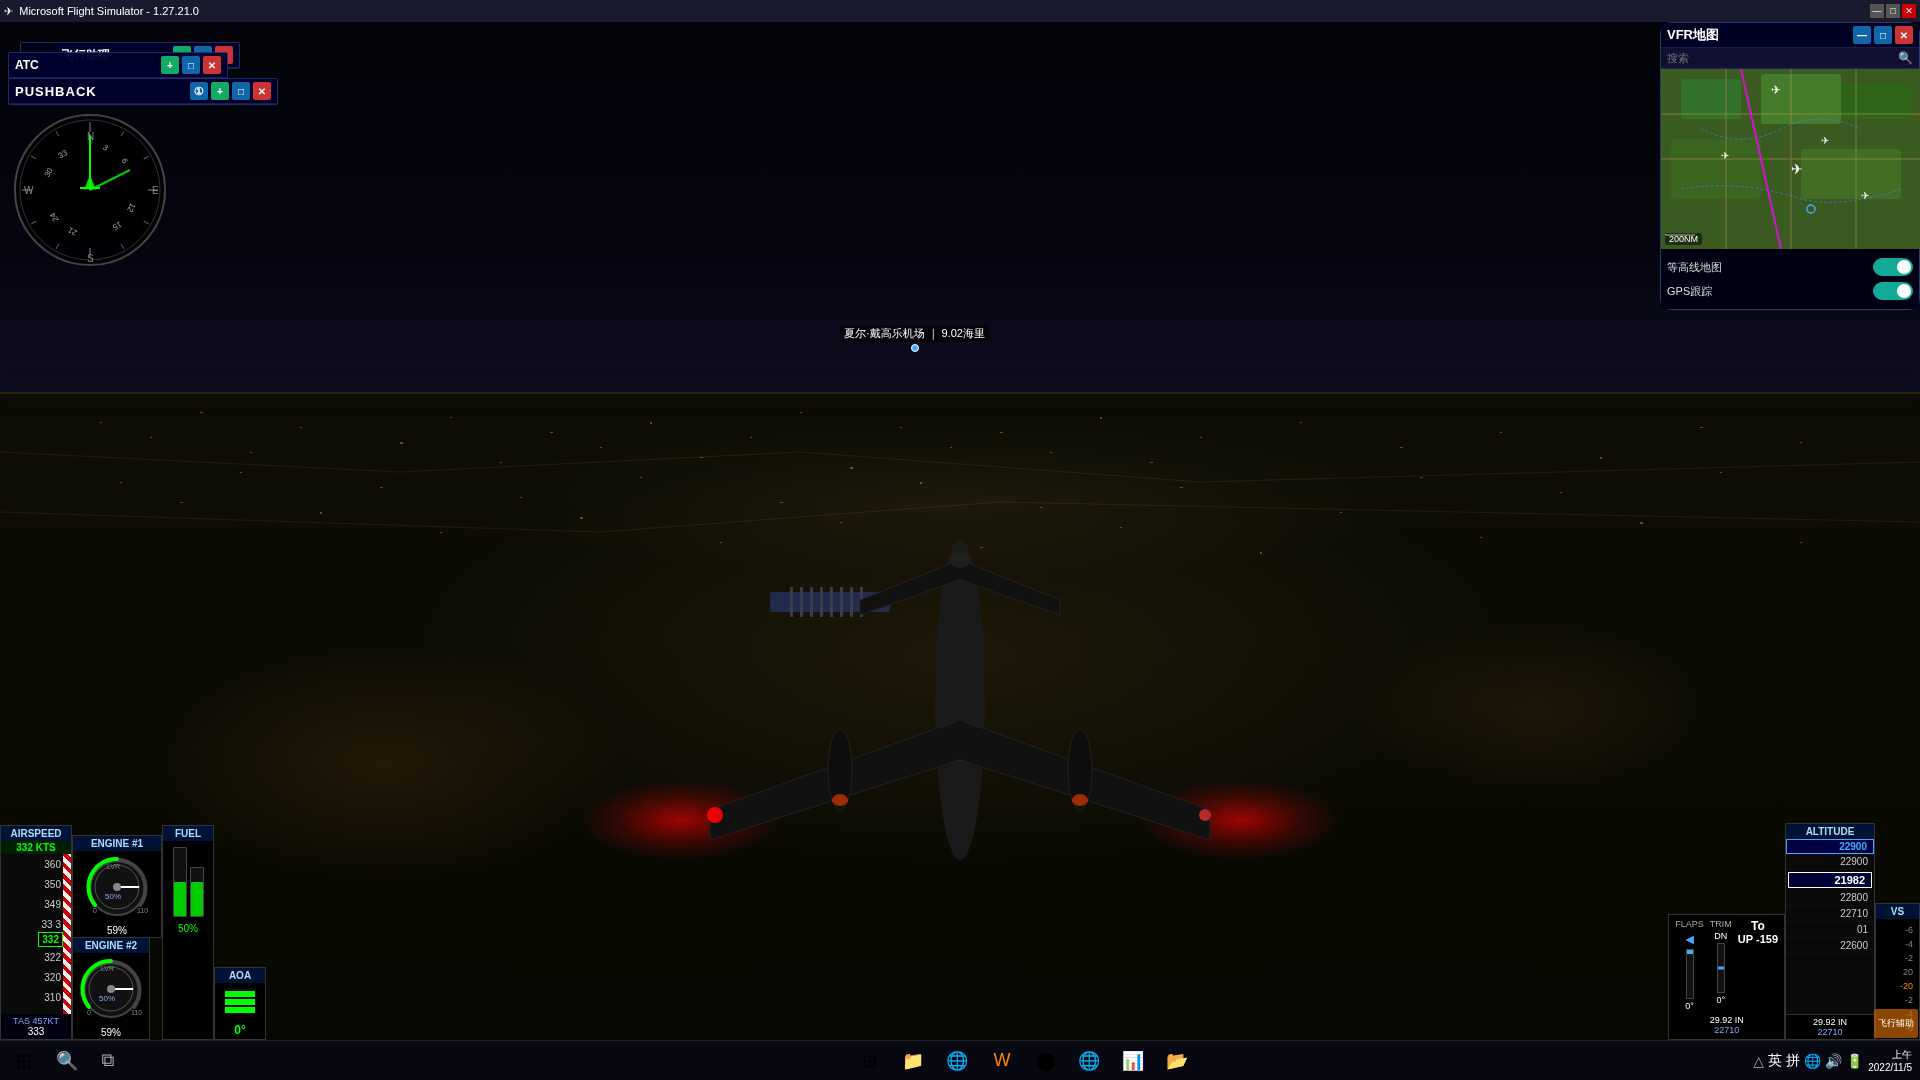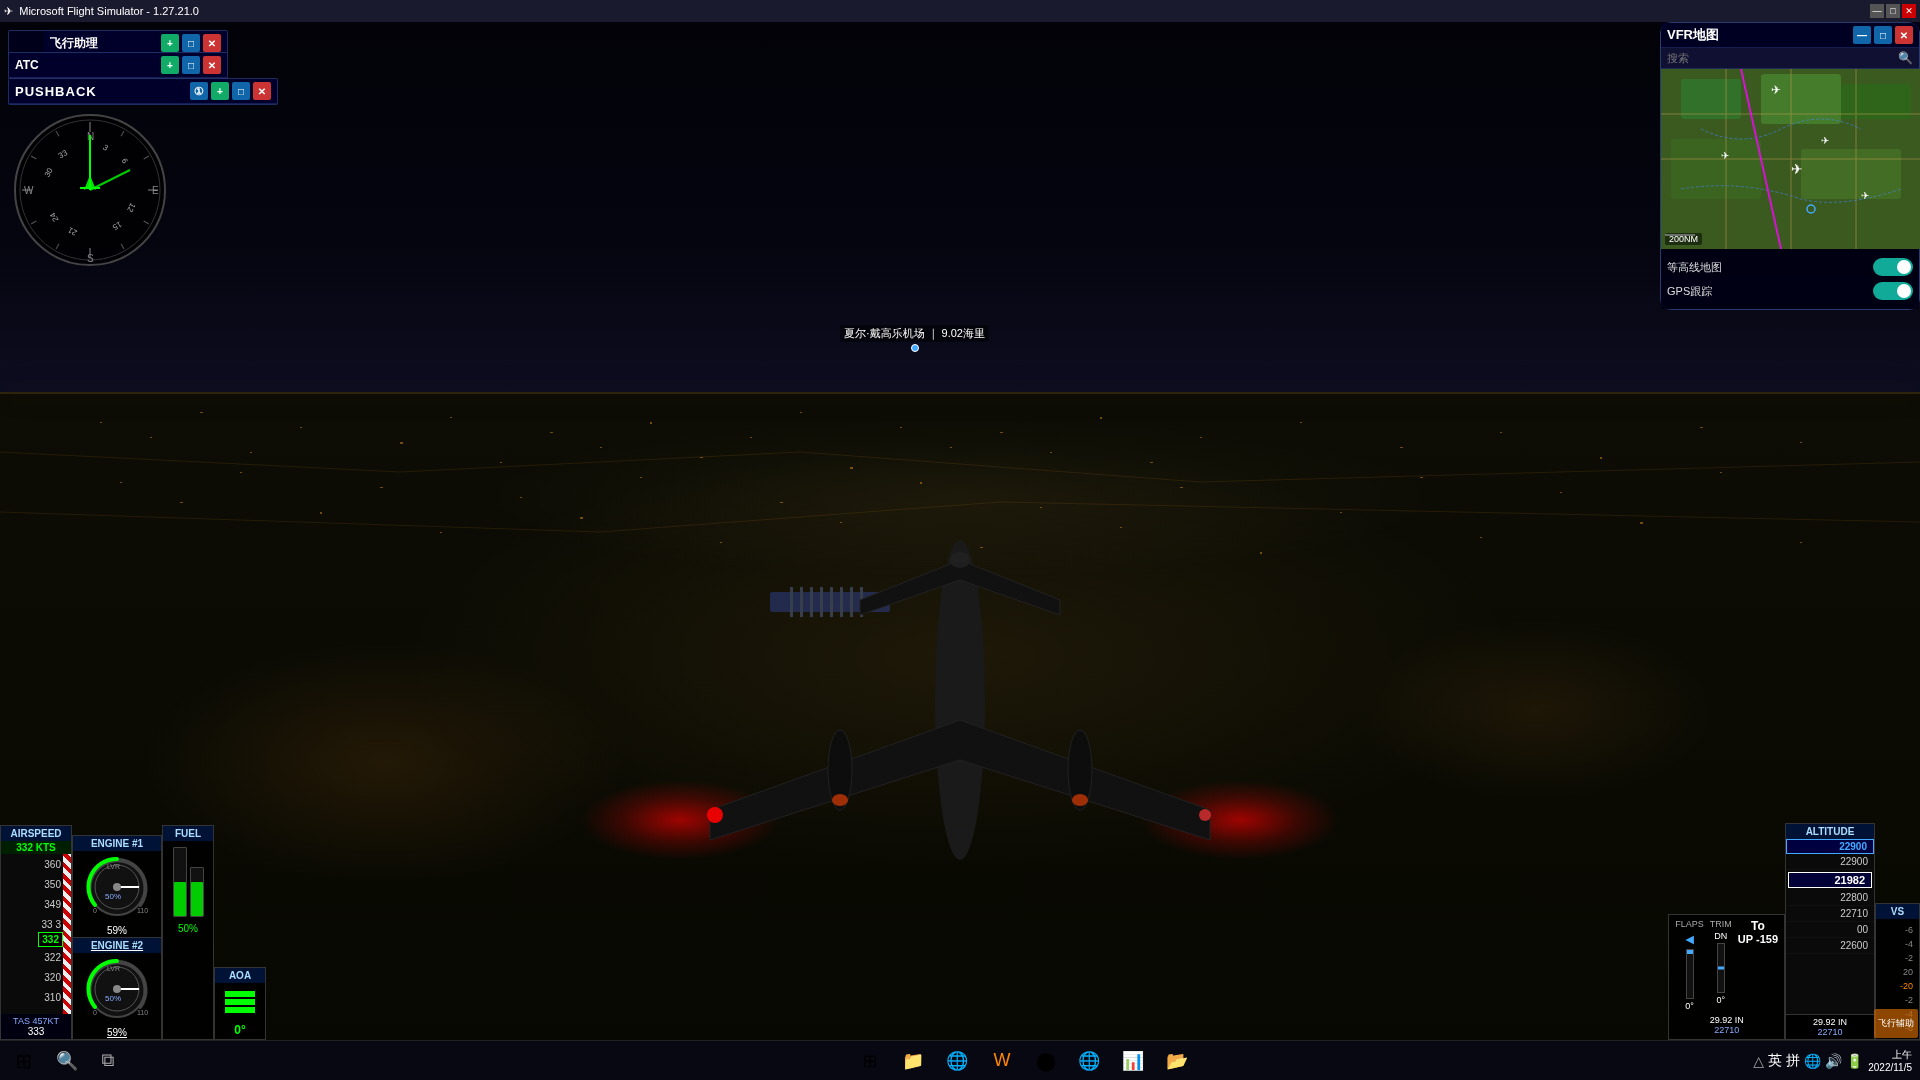--- a/index.html
+++ b/index.html
@@ -128,21 +128,21 @@
       height: 80px;
       background: radial-gradient(ellipse, rgba(255,0,0,0.6) 0%, rgba(255,0,0,0.2) 40%, transparent 70%);
     }
     .wing-glow.left { left: calc(50% - 380px); }
     .wing-glow.right { right: calc(50% - 380px); }
 
     
     #flight-assistant {
       background: rgba(0,0,30,0.85);
       border: 1px solid rgba(100,150,255,0.3);
-      margin: 4px;
+      margin: 16px;
       border-radius: 2px;
       padding-left: 35px;
     }
     .panel-header {
       display: flex;
       align-items: center;
       justify-content: space-between;
       padding: 3px 6px;
       background: rgba(0,0,50,0.7);
       border-bottom: 1px solid rgba(100,150,255,0.2);
@@ -776,21 +776,21 @@
 
           <text x="8" y="58" fill="#888" font-size="7">0</text>
           <text x="52" y="58" fill="#888" font-size="7">110</text>
           <text x="22" y="14" fill="#888" font-size="7">LVR</text>
           <text x="20" y="44" fill="#8af" font-size="8">50%</text>
         </svg>
       </div>
       <div style="text-align:center;font-size:10px;color:#fff;padding:1px;">59%</div>
     </div>
 
-    <div style="background:rgba(0,0,0,0.88);border:1px solid #333;color:#fff;font-size:10px;width:90px;border-top:none;text-decoration:underline;">
+    <div style="background:rgba(0,0,0,0.88);border:1px solid #333;color:#fff;font-size:10px;width:78px;border-top:none;">
       <div class="inst-header">ENGINE #2</div>
       <div style="display:flex;justify-content:center;padding:4px;">
         <svg width="65" height="65" viewBox="0 0 65 65">
           <circle cx="32" cy="32" r="28" fill="#111" stroke="#444" stroke-width="2"></circle>
           <circle cx="32" cy="32" r="22" fill="none" stroke="#555" stroke-width="1"></circle>
           <path d="M 10,50 A 28,28 0 1,1 55,50" stroke="#444" stroke-width="4" fill="none" stroke-linecap="round"></path>
           <path d="M 10,50 A 28,28 0 0,1 32,4" stroke="#0f0" stroke-width="4" fill="none" stroke-linecap="round"></path>
           <line x1="32" y1="32" x2="32" y2="10" stroke="#fff" stroke-width="2" transform="rotate(90,32,32)"></line>
           <circle cx="32" cy="32" r="4" fill="#888"></circle>
           <text x="8" y="58" fill="#888" font-size="7">0</text>
@@ -870,21 +870,21 @@
     <div class="inst-header">ALTITUDE</div>
 
     <div style="background:rgba(0,0,80,0.8);border:1px solid #4af;color:#4af;font-size:10px;font-weight:bold;text-align:right;padding:1px 6px;">22900</div>
 
     <div style="height:160px;overflow:hidden;background:#0a0a0a;position:relative;">
       <div class="alt-number">22900</div>
 
       <div style="background:rgba(0,0,60,0.9);border:1px solid #fff;color:#fff;font-size:11px;font-weight:bold;text-align:right;padding:1px 6px;margin:2px 2px;">21982</div>
       <div class="alt-number">22800</div>
       <div class="alt-number">22710</div>
-      <div class="alt-number">00</div>
+      <div class="alt-number">01</div>
       <div class="alt-number">22600</div>
     </div>
     <div class="baro-box">
       <div>29.92 IN</div>
       <div style="color:#8af;font-size:9px;">22710</div>
     </div>
   </div>
 
   <div style="background:rgba(0,0,0,0.88);border:1px solid #333;color:#fff;font-size:9px;width:45px;display:flex;flex-direction:column;">
     <div class="inst-header">VS</div>

